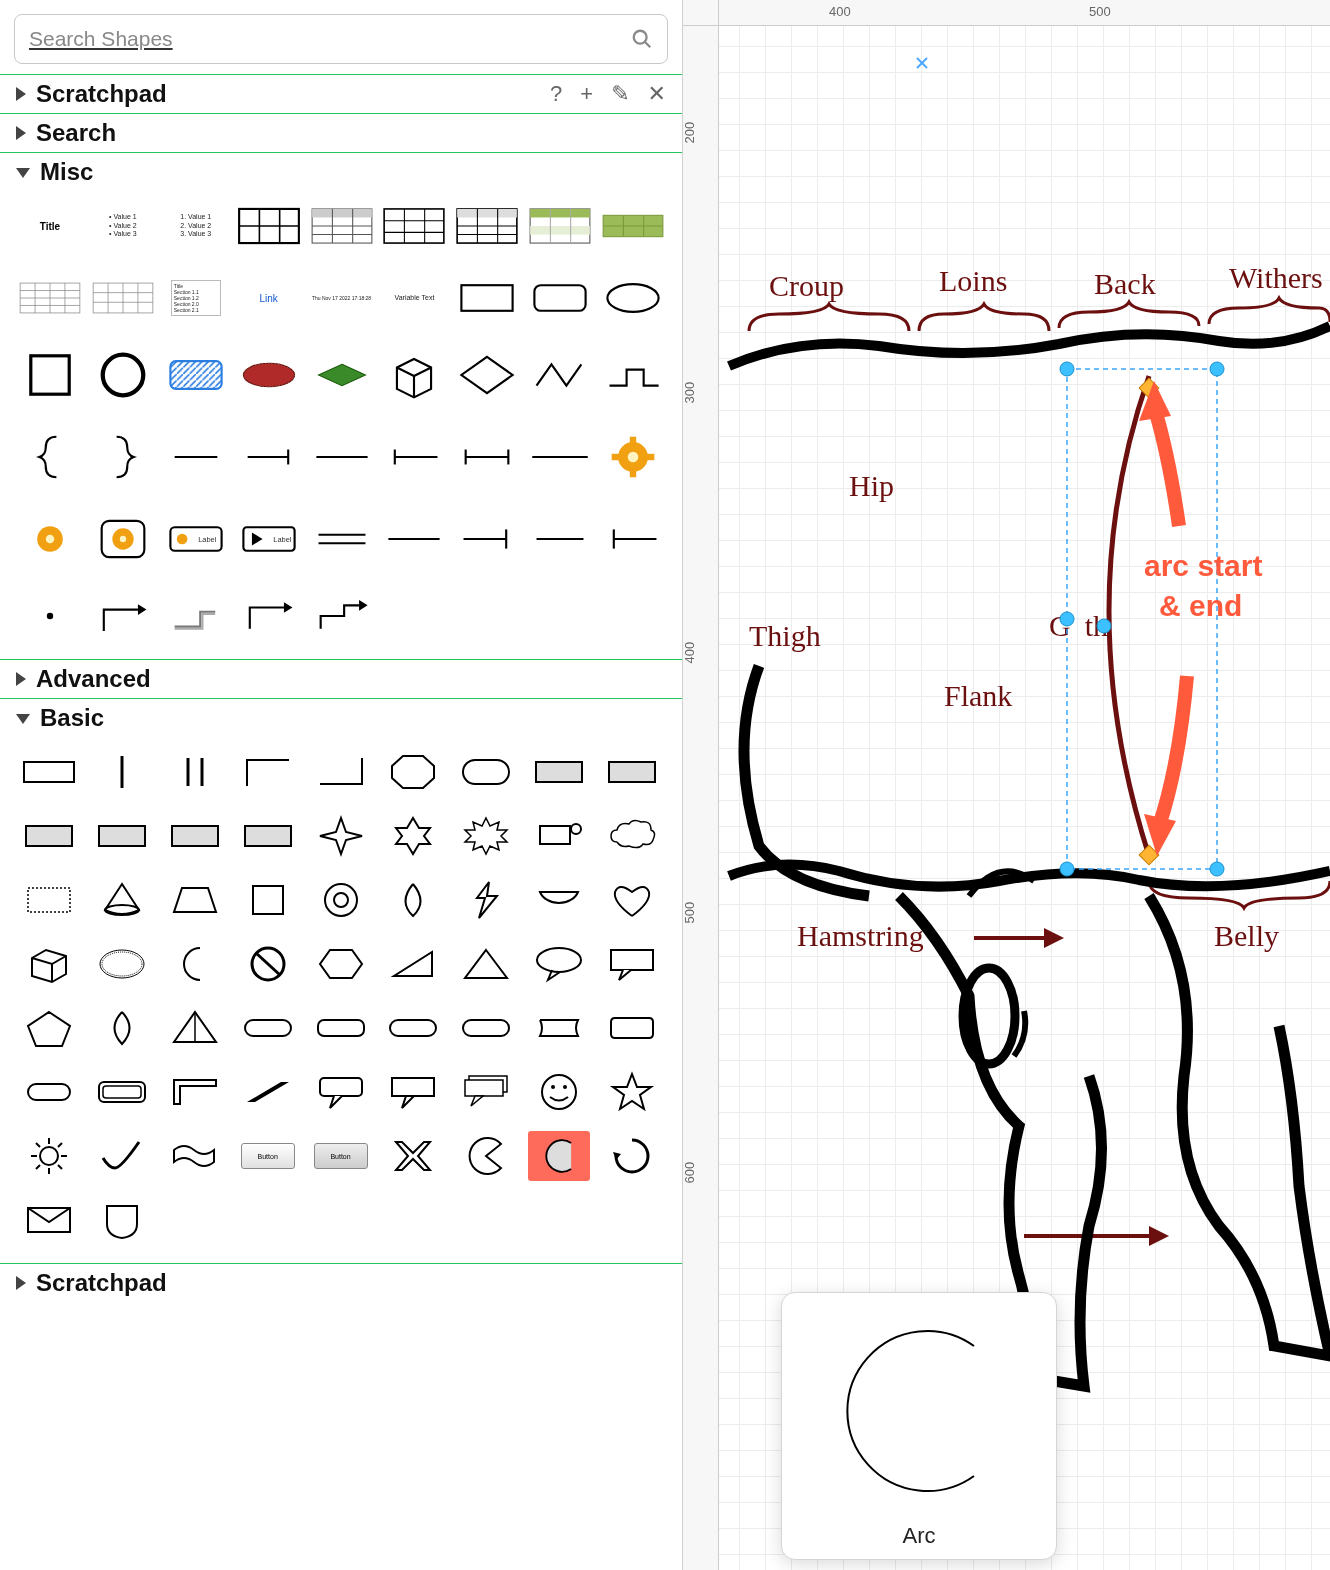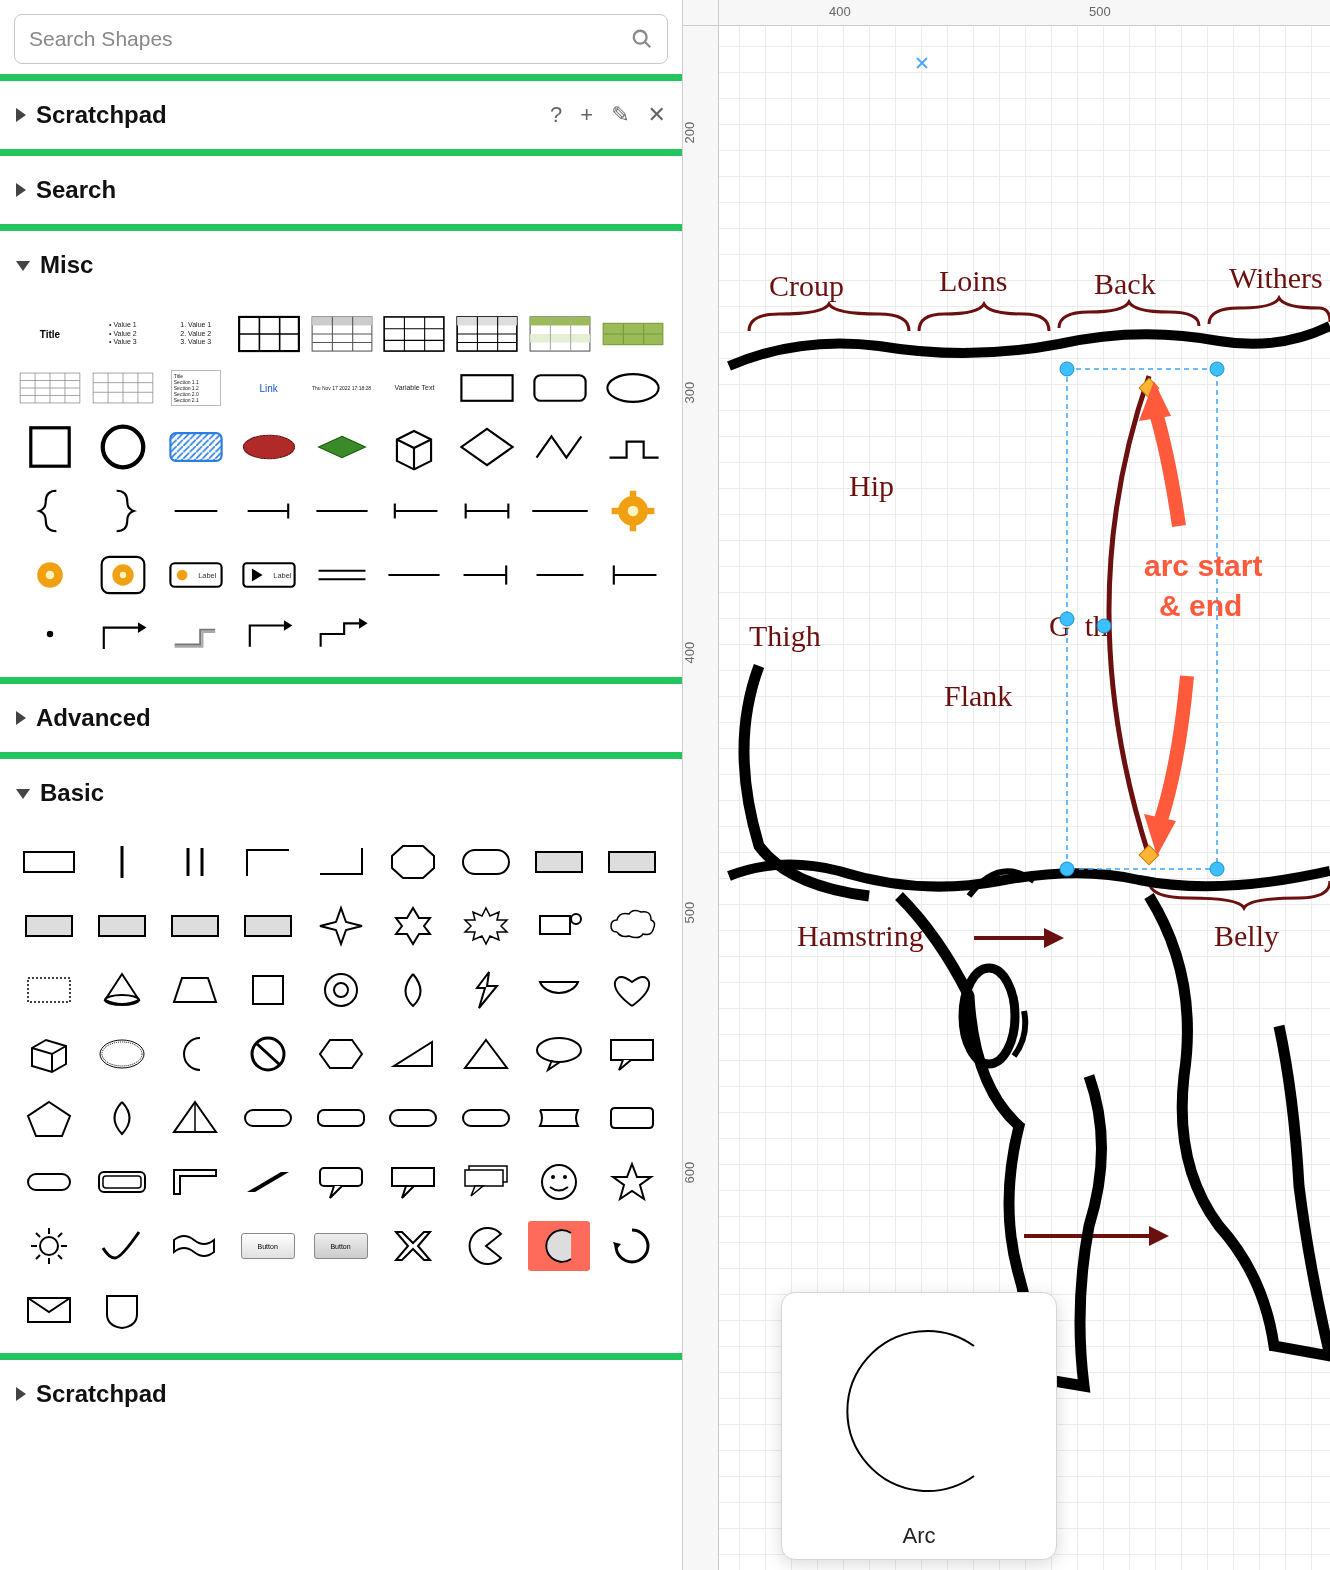--- a/index.html
+++ b/index.html
@@ -2,33 +2,33 @@
 <html><head>
 <meta charset="utf-8">
 <style>
   * { box-sizing: border-box; margin: 0; padding: 0; }
   body { font-family: -apple-system, BlinkMacSystemFont, "Segoe UI", Helvetica, Arial, sans-serif; background: #fff; width: 1330px; height: 1570px; overflow: hidden; display: flex; }
   
   
   .sidebar { width: 683px; height: 100%; border-right: 1px solid #d0d0d0; background: #fff; display: flex; flex-direction: column; }
   .search-wrap { padding: 14px 14px 10px 14px; }
   .search-box { display: flex; align-items: center; width: 100%; height: 50px; border: 1px solid #c8c8c8; border-radius: 8px; padding: 0 14px; background: #fff; }
-  .search-box input { flex: 1; border: none; outline: none; font-size: 21px; color: #333; background: transparent; }
+  .search-box input { flex: 1; border: none; outline: none; font-size: 21px; color: #333; background: transparent; text-decoration: underline; }
   .search-box input::placeholder { color: #888; }
   .search-box .mag { width: 22px; height: 22px; color: #8a8a8a; }
   
-  .section-header { display: flex; align-items: center; padding: 20px 16px; border-top: 7px solid #22c55e; cursor: pointer; }
+  .section-header { display: flex; align-items: center; padding: 5px 16px; border-top: 1px solid #22c55e; cursor: pointer; }
   .section-header .tri { width: 0; height: 0; border-top: 7px solid transparent; border-bottom: 7px solid transparent; border-left: 10px solid #444; margin-right: 10px; }
   .section-header.open .tri { border-left: 7px solid transparent; border-right: 7px solid transparent; border-top: 10px solid #444; border-bottom: none; margin-top: 2px; }
   .section-header .title { font-size: 24px; font-weight: 600; color: #111; flex: 1; }
   .section-header .actions { display: flex; gap: 18px; color: #666; font-size: 22px; }
   .section-header .actions span { cursor: pointer; line-height: 1; }
   
   .shapes-pane { padding: 10px 14px 18px 18px; }
-  .shape-grid { display: grid; grid-template-columns: repeat(9, 1fr); gap: 4px 6px; }
+  .shape-grid { display: grid; grid-template-columns: repeat(9, 1fr); gap: 22px 6px; }
   .shape-cell { width: 64px; height: 50px; display: flex; align-items: center; justify-content: center; cursor: grab; position: relative; }
   .shape-cell svg { width: 100%; height: 100%; }
   .shape-cell.tall { height: 60px; justify-content: flex-end; }
   .shape-cell .tiny-text { font-size: 7px; color: #222; text-align: left; line-height: 1.2; }
   .shape-cell .title-text { font-size: 10px; font-weight: 700; }
   
   .basic-grid { display: grid; grid-template-columns: repeat(9, 1fr); gap: 14px 6px; }
   .bcell { width: 62px; height: 50px; display: flex; align-items: center; justify-content: center; cursor: grab; }
   .bcell svg { width: 58px; height: 44px; }
   .bcell.highlighted { background: #ff6b5b; padding: 4px; border-radius: 3px; }

